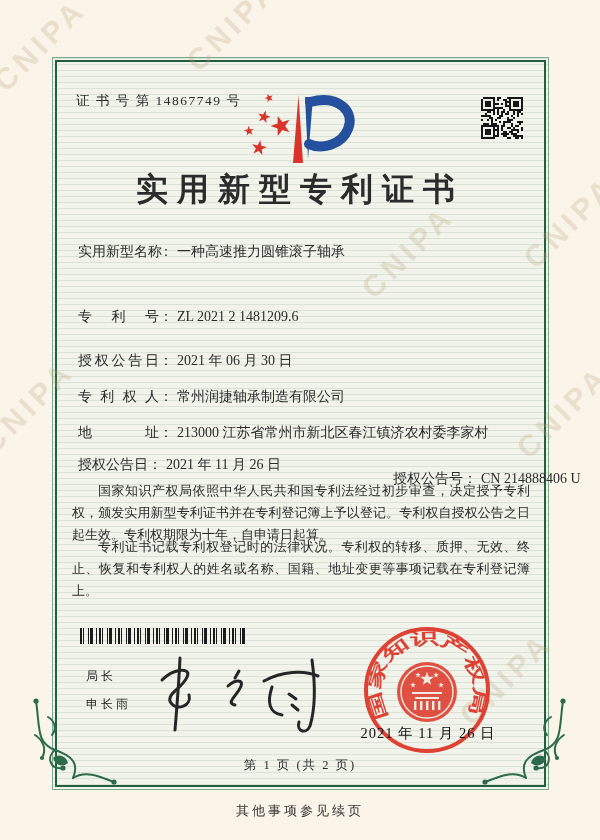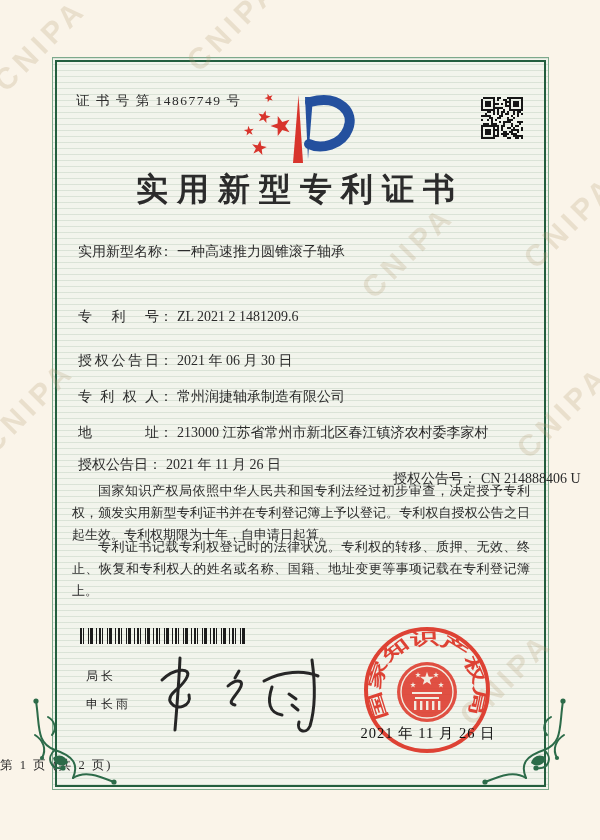--- a/index.html
+++ b/index.html
@@ -58,21 +58,21 @@
       #1c1c1c 16px 17px, rgba(0,0,0,0) 17px 19px);}
 
   .signer{left:86px;font-size:12px;letter-spacing:3px;
     font-family:"Liberation Sans","DejaVu Sans",sans-serif;color:#1f1f1f;}
   .sig{left:142px;top:650px;width:205px;height:95px;}
 
   .seal{left:357px;top:620px;width:140px;height:140px;opacity:0.93;}
   .sealdate{left:352px;top:724px;width:152px;text-align:center;
     font-size:14.5px;letter-spacing:1px;color:#111;z-index:4;}
 
-  .pageno{left:0;top:757px;width:100%;text-align:left;font-size:12.5px;letter-spacing:2px;}
+  .pageno{left:0;top:757px;width:100%;text-align:center;font-size:12.5px;letter-spacing:2px;}
   .footnote{left:0;top:802px;width:100%;text-align:center;font-size:13px;letter-spacing:3px;color:#333;}
 </style>
 </head>
 <body>
 
 <div class="wm" style="left:-18px;top:28px">CNIPA</div>
 <div class="wm" style="left:175px;top:8px">CNIPA</div>
 <div class="wm" style="left:350px;top:235px">CNIPA</div>
 <div class="wm" style="left:-30px;top:390px">CNIPA</div>
 <div class="wm" style="left:512px;top:205px">CNIPA</div>
@@ -211,13 +211,14 @@
       <rect x="-13" y="9" width="2.4" height="9" fill="#f3ece0"></rect>
       <rect x="-7" y="9" width="2.4" height="9" fill="#f3ece0"></rect>
       <rect x="-1" y="9" width="2.4" height="9" fill="#f3ece0"></rect>
       <rect x="5" y="9" width="2.4" height="9" fill="#f3ece0"></rect>
       <rect x="11" y="9" width="2.4" height="9" fill="#f3ece0"></rect>
     </g>
   </svg>
   <div class="abs sealdate">2021 年 11 月 26 日</div>
 
   <div class="abs pageno">第 1 页 (共 2 页)</div>
+  <div class="abs footnote">其他事项参见续页</div>
 </div>
 
 </body></html>

